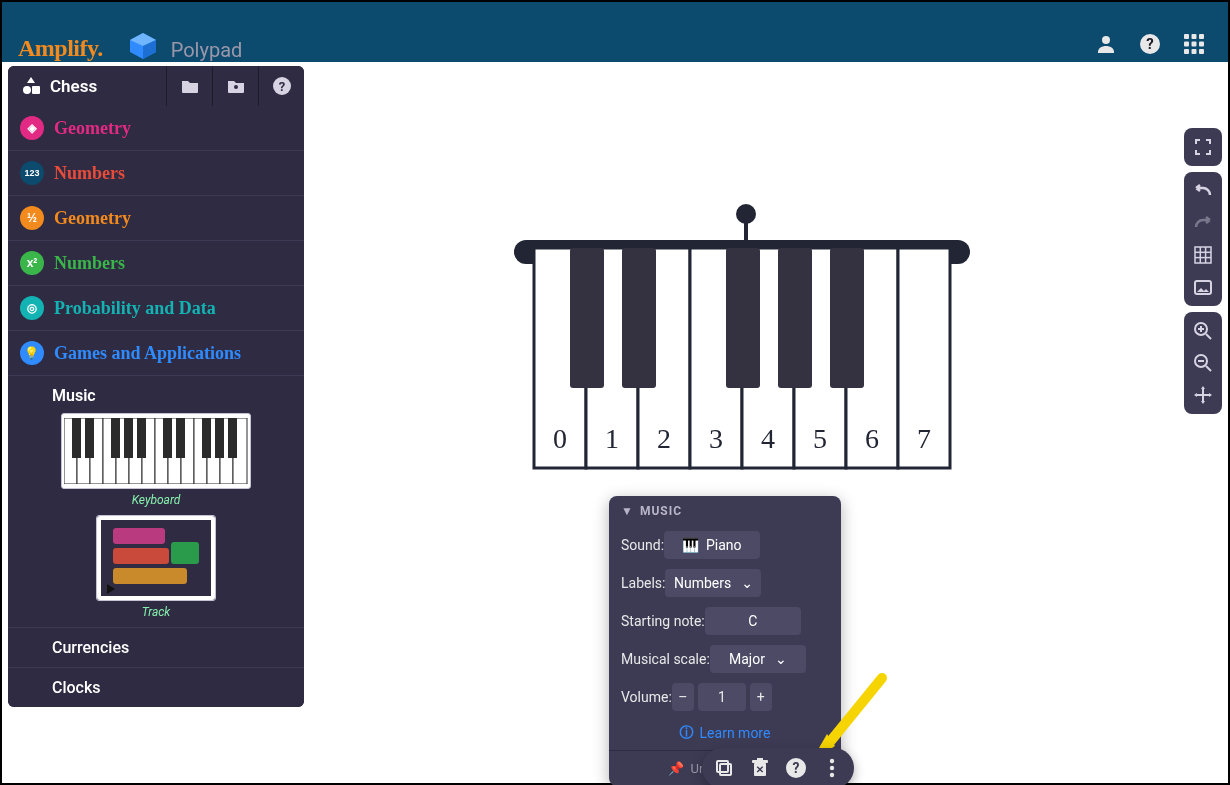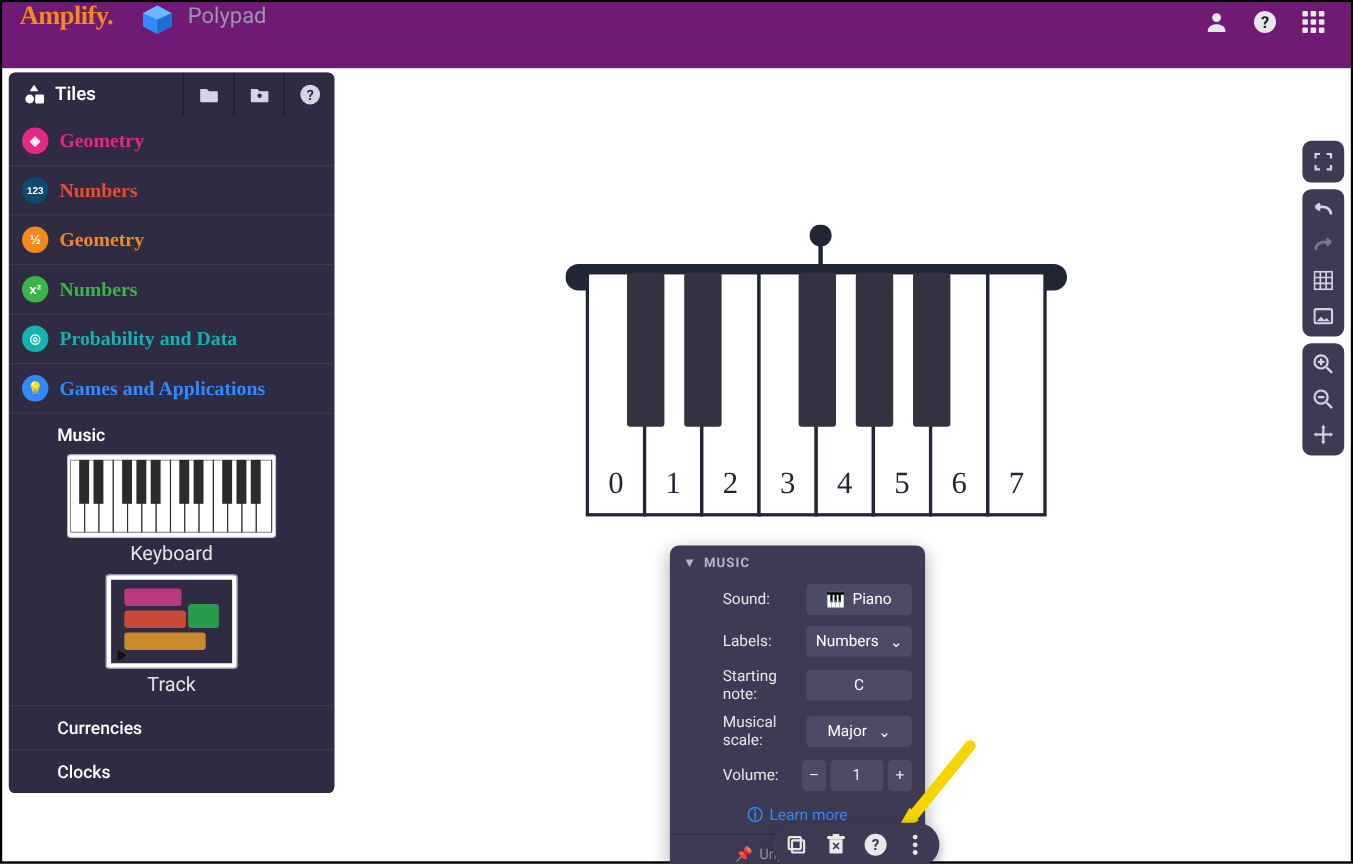--- a/index.html
+++ b/index.html
@@ -1,20 +1,20 @@
 <!DOCTYPE html>
 <html><head>
 <meta charset="utf-8">
 <style>
   * { box-sizing: border-box; margin: 0; padding: 0; }
   html, body { width: 1230px; height: 785px; overflow: hidden; font-family: -apple-system, BlinkMacSystemFont, "Segoe UI", Roboto, sans-serif; background: #000; }
   .frame { position: relative; width: 1226px; height: 781px; margin: 2px; background: #1d1b2a; }
 
   
-  .header { height: 60px; background: #701a75; display: flex; align-items: flex-start; padding: 0 16px; color: #e8e8e8; }
+  .header { height: 60px; background: #0c4a6e; display: flex; align-items: flex-end; padding: 0 16px; color: #e8e8e8; }
   .logo { font-family: Georgia, serif; font-weight: bold; font-size: 24px; color: #f28a1e; letter-spacing: -0.5px; }
   .logo-text { display:inline-block; }
   .polypad-cube { width: 32px; height: 32px; margin: 0 12px 0 24px; display: flex; align-items: center; justify-content: center; }
   .polypad-name { font-size: 20px; color: #9b97aa; }
   .header-spacer { flex: 1; }
   .header-icon { width: 36px; height: 36px; display: flex; align-items: center; justify-content: center; color: #e8e8e8; margin-left: 8px; cursor: pointer; }
 
   
   .main { position: relative; height: 721px; display: flex; }
   .canvas-bg { position: absolute; left: 0; right: 0; top: 0; bottom: 0; background: #fff; }
@@ -26,31 +26,31 @@
   .tiles-tab { flex:1; display:flex; align-items:center; gap:10px; padding: 0 14px; color:#fff; font-weight:600; font-size:17px; }
   .sb-hdr-btn { width: 46px; height: 40px; display:flex; align-items:center; justify-content:center; border-left:1px solid #1d1b2a; color:#d7d3e3; cursor:pointer; }
   .category-list { flex:1; overflow-y:auto; background:#2e2b42; }
   .category-list::-webkit-scrollbar { width:10px; }
   .category-list::-webkit-scrollbar-track { background:#d7d3e3; }
   .category-list::-webkit-scrollbar-thumb { background:#9b97aa; border-radius:5px; }
   .cat { display:flex; align-items:center; gap:10px; padding: 10px 12px; border-bottom:1px solid #3c3954; font-family: Georgia, serif; font-size:18px; font-weight:600; cursor:pointer; }
   .cat-icon { width:24px; height:24px; border-radius:50%; display:flex; align-items:center; justify-content:center; font-size:12px; color:#fff; font-weight:bold; font-family: sans-serif;}
   .subhead { padding: 10px 16px 8px 44px; color:#fff; font-weight:600; font-size:16px; }
   .tile-row { display:flex; justify-content:center; padding-bottom:8px; }
-  .tile-thumb { text-align:center; color:#e5e5e5; font-size:18px; }
+  .tile-thumb { text-align:center; color:#86efac; font-size:12px;font-style:italic; }
   .tile-thumb .thumb-box { background:#fff; border:1px solid #c6c2d4; border-radius:3px; margin-bottom:4px; display:flex; align-items:center; justify-content:center; cursor:grab; }
   .subcat { padding: 10px 16px 10px 44px; color:#fff; font-size:16px; border-top:1px solid #3c3954; cursor:pointer; font-weight:500;}
   .piano { position:absolute; left:512px; top:142px; }
   .piano-handle { position:absolute; left:210px; top:0; width:44px; height:44px; cursor:grab; }
   .piano-body { position:absolute; left:0; top:36px; }
 
   
   .music-panel { position:absolute; left:607px; top:434px; width:232px; background:#3d3a54; border-radius:8px; color:#e8e8e8; font-size:14px; box-shadow: 0 4px 16px rgba(0,0,0,0.3); }
   .mp-title { padding:8px 12px; font-size:12px; font-weight:700; letter-spacing:1px; color:#b9b5c8; display:flex; align-items:center; gap:6px;}
-  .mp-row { display:flex; align-items:center; justify-content:space-between; padding:5px 12px;margin-left:36px; }
+  .mp-row { display:flex; align-items:center; justify-content:flex-start; padding:5px 12px; }
   .mp-label { color:#e8e8e8; }
   .mp-ctrl { background:#4d4a66; border-radius:4px; height:28px; display:flex; align-items:center; justify-content:center; min-width:96px; color:#fff; cursor:pointer; gap:6px; padding: 0 8px;}
   .mp-chev { margin-left:4px; }
   .mp-vol { display:flex; gap:4px; }
   .mp-vol .btn { width:22px; height:28px; background:#4d4a66; border-radius:4px; display:flex; align-items:center; justify-content:center; cursor:pointer; }
   .mp-vol .val { width:48px; height:28px; background:#4d4a66; border-radius:4px; display:flex; align-items:center; justify-content:center; }
   .mp-learn { text-align:center; padding:8px 0; color:#2f8bff; cursor:pointer; display:flex; align-items:center; justify-content:center; gap:6px; font-size:14px;}
   .mp-unpin { text-align:center; padding:10px 0; border-top:1px solid #2e2b42; color:#9b97aa; font-size:13px; cursor:pointer; display:flex; align-items:center; justify-content:center; gap:6px;}
 
   
@@ -114,21 +114,21 @@
 
     <div class="sidebar">
       <div class="sidebar-panel">
         <div class="sidebar-header">
           <div class="tiles-tab">
             <svg width="18" height="18" viewBox="0 0 18 18" fill="#fff">
                 <polygon points="9,0 13,6 5,6"></polygon>
                 <circle cx="5" cy="13" r="4"></circle>
                 <rect x="10" y="9" width="8" height="8" rx="1"></rect>
               </svg>
-            <span>Tiles</span>
+            <span>Chess</span>
           </div>
           <div class="sb-hdr-btn">
             <svg width="18" height="16" viewBox="0 0 18 16" fill="currentColor">
                 <path d="M1 3h6l2 2h8v9a1 1 0 0 1-1 1H2a1 1 0 0 1-1-1z"></path>
               </svg>
           </div>
           <div class="sb-hdr-btn">
             <svg width="18" height="16" viewBox="0 0 18 16" fill="currentColor">
                 <path d="M1 3h6l2 2h8v9a1 1 0 0 1-1 1H2a1 1 0 0 1-1-1z"></path>
                 <circle cx="9" cy="9" r="2" fill="#2e2b42"></circle>

